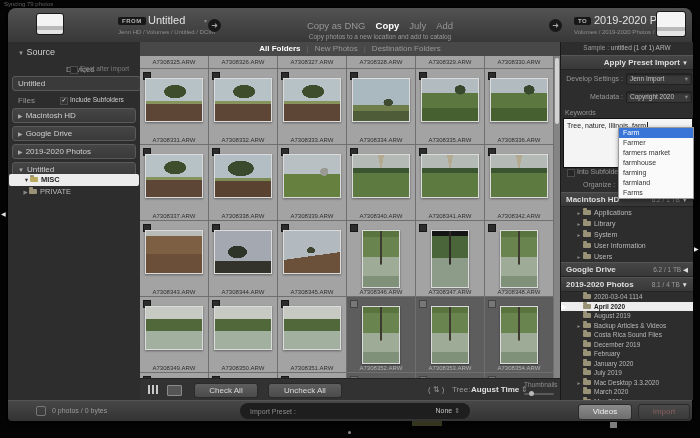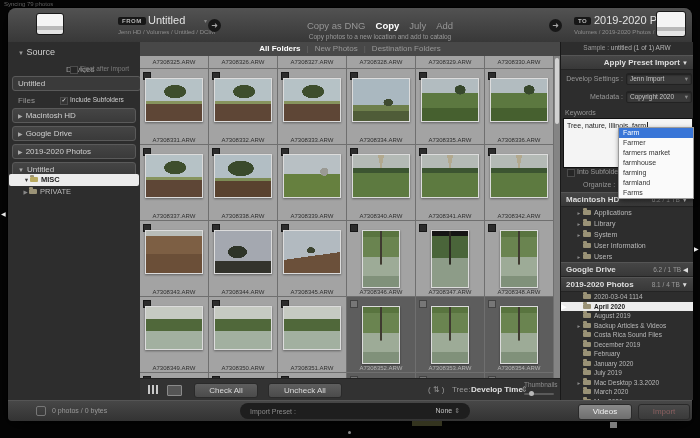--- a/index.html
+++ b/index.html
@@ -346,21 +346,21 @@
       <div id="grid-scroll" class="abs"></div>
       <div id="grid-thumb" class="abs"></div>
 
       <div id="grid-toolbar" class="abs">
         <div id="gview-icon" class="abs"></div>
         <div id="lview-icon" class="abs"></div>
         <div class="abs tbtn" style="left:54px;top:4px;width:62px;">Check All</div>
         <div class="abs tbtn" style="left:128px;top:4px;width:72px;">Uncheck All</div>
         <span class="abs sort-txt" style="left:288px;top:6px;">( ⇅ )</span>
         <span class="abs sort-txt" style="left:312px;top:6px;">Tree:</span>
-        <span class="abs sort-val" style="left:331px;top:6px;">Develop Time</span>
+        <span class="abs sort-val" style="left:331px;top:6px;">August Time</span>
         <span class="abs sort-txt" style="left:381px;top:6px;">⇕</span>
         <span class="abs" style="left:384px;top:2px;font-size:6.5px;color:#8d8d8d;">Thumbnails</span>
         <div id="thumb-slider" class="abs"></div>
         <div id="thumb-knob" class="abs"></div>
       </div>
     </div>
 
     <div id="right-col" class="abs">
       <div class="abs" style="left:0;top:2px;width:132px;text-align:center;font-size:6.5px;color:#9a9a9a;">
         <span>Sample :</span>

